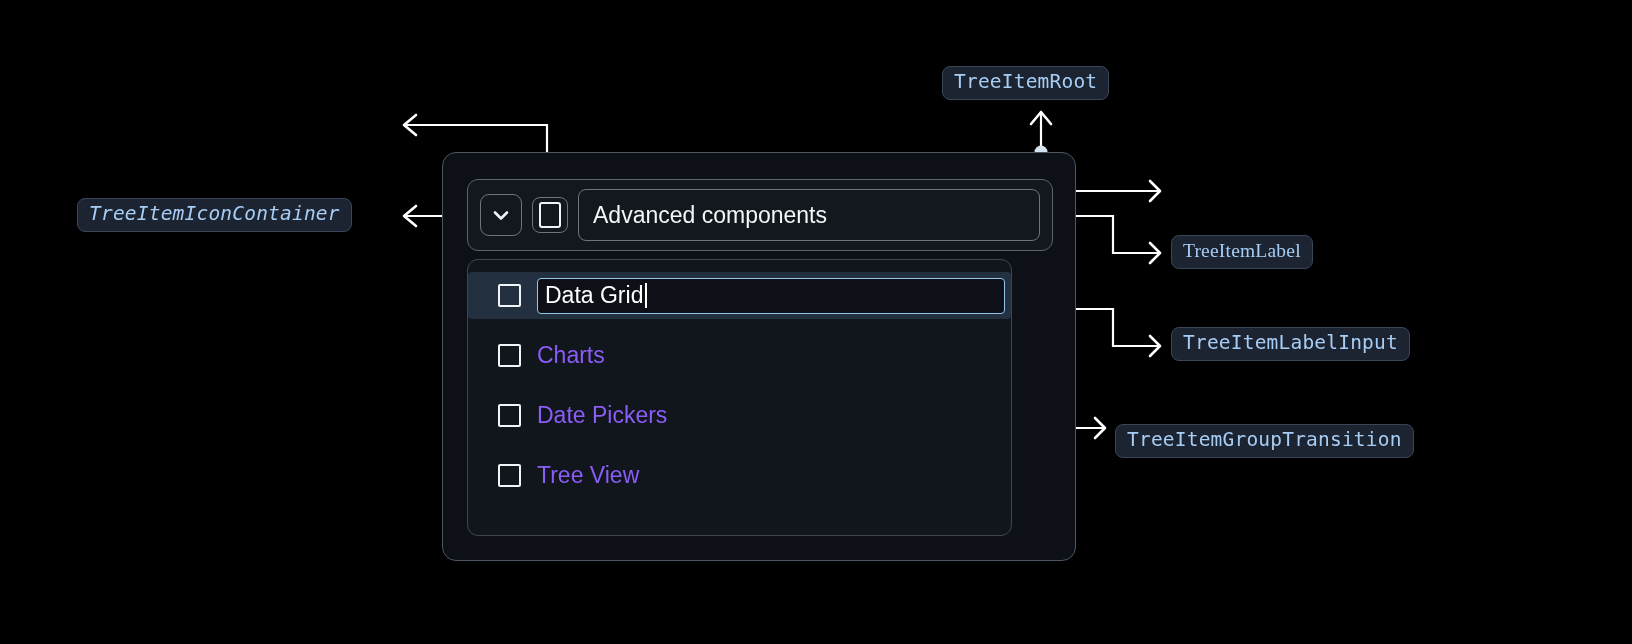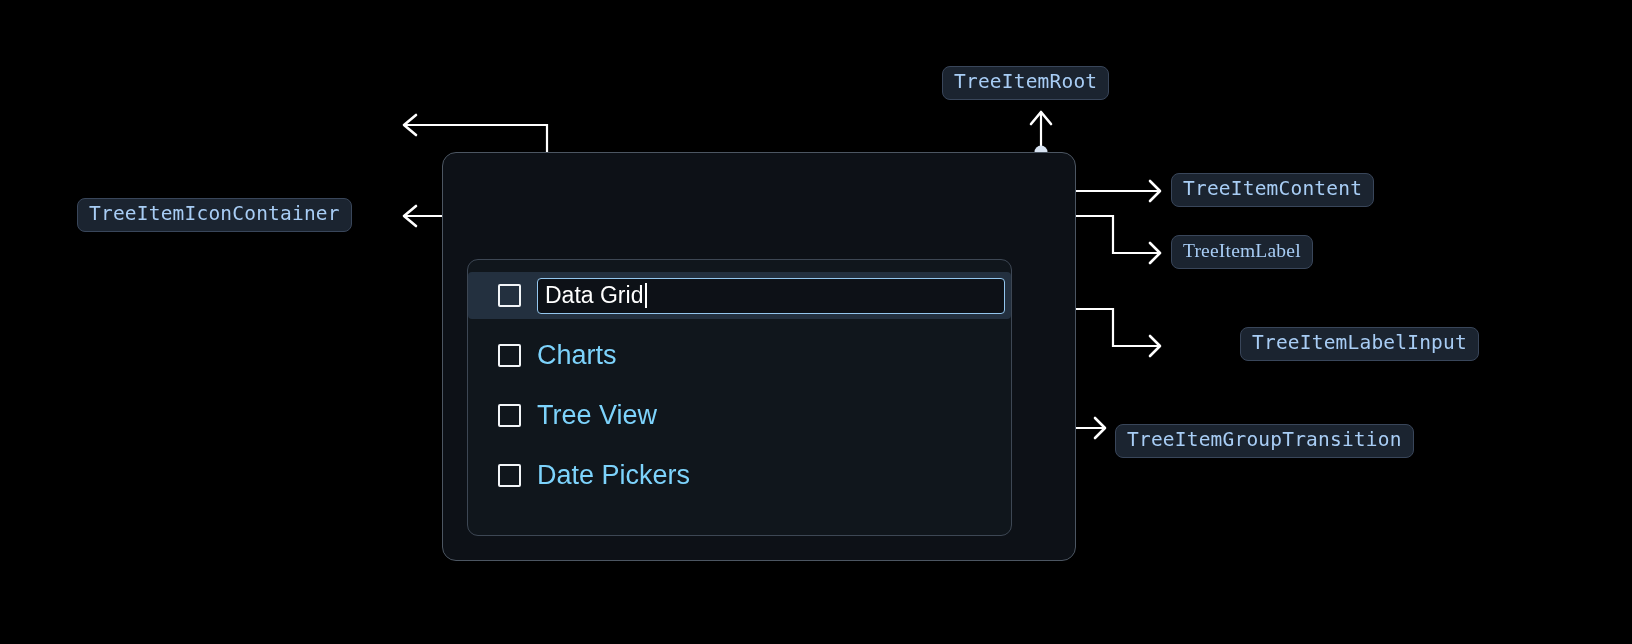--- a/index.html
+++ b/index.html
@@ -133,22 +133,22 @@
     margin-left: 0;
     padding-left: 30px;
   }
   .tree-row .cb {
     width: 23px; height: 23px;
     border: 2.6px solid #f2f5f8;
     border-radius: 2px;
     flex: none;
   }
   .tree-row .txt {
-    color: #7dd3fc;
-    font-size: 27px;
+    color: #8b5cf6;
+    font-size: 23px;
     line-height: 1;
   }
   .tree-row .edit-input {
     flex: 1;
     margin-right: 6px;
     height: 36px;
     background: #0d1117;
     border: 1.5px solid #93c6ee;
     border-radius: 4px;
     color: #ffffff;
@@ -205,56 +205,72 @@
       <circle cx="481" cy="216" r="6.5"></circle>
       <circle cx="1041" cy="152" r="6.5"></circle>
       <circle cx="1054" cy="191" r="6.5"></circle>
       <circle cx="1042" cy="216" r="6.5"></circle>
       <circle cx="1042" cy="309" r="6.5"></circle>
       <circle cx="1054" cy="428" r="6.5"></circle>
     </g>
   </svg>
 
 
-  <div class="chip" style="left:77px; top:198px;">TreeItemIconContainer</div>
+  <div class="chip" style="left:77px; top:198px;font-style:italic;">TreeItemIconContainer</div>
 
   <div class="chip" style="left:942px; top:66px;">TreeItemRoot</div>
 
-  <div class="chip" style="left:1171px; top:173px;">TreeItemContent</div>
 
   <div class="chip" style="left:1171px; top:235px;font-family:Liberation Serif, serif;">TreeItemLabel</div>
 
-  <div class="chip" style="left:1240px; top:327px;">TreeItemLabelInput</div>
+  <div class="chip" style="left:1171px; top:327px;">TreeItemLabelInput</div>
 
   <div class="chip" style="left:1115px; top:424px;">TreeItemGroupTransition</div>
 
   <div id="tree-root">
 
+    <div id="tree-content">
+
+      <div id="icon-container">
+        <svg width="24" height="24" viewBox="0 0 24 24">
+          <polyline points="6,9.5 12,15.5 18,9.5" fill="none" stroke="#eef2f6" stroke-width="2.6" stroke-linecap="round" stroke-linejoin="round"></polyline>
+        </svg>
+      </div>
+
+      <div id="root-checkbox">
+        <span class="box"></span>
+      </div>
+
+      <div id="root-label">
+        <span>Advanced components</span>
+      </div>
+
+    </div>
 
     <div id="group-transition">
 
       <div class="tree-row editing">
         <span class="cb"></span>
         <span class="edit-input">
           <span>Data Grid</span>
             <span class="caret"></span>
         </span>
       </div>
 
       <div class="tree-row">
         <span class="cb"></span>
         <span class="txt">Charts</span>
       </div>
 
       <div class="tree-row">
         <span class="cb"></span>
+        <span class="txt">Date Pickers</span>
+      </div>
+
+      <div class="tree-row">
+        <span class="cb"></span>
         <span class="txt">Tree View</span>
-      </div>
-
-      <div class="tree-row">
-        <span class="cb"></span>
-        <span class="txt">Date Pickers</span>
       </div>
 
     </div>
   </div>
 
 </div>
 
 </body></html>

